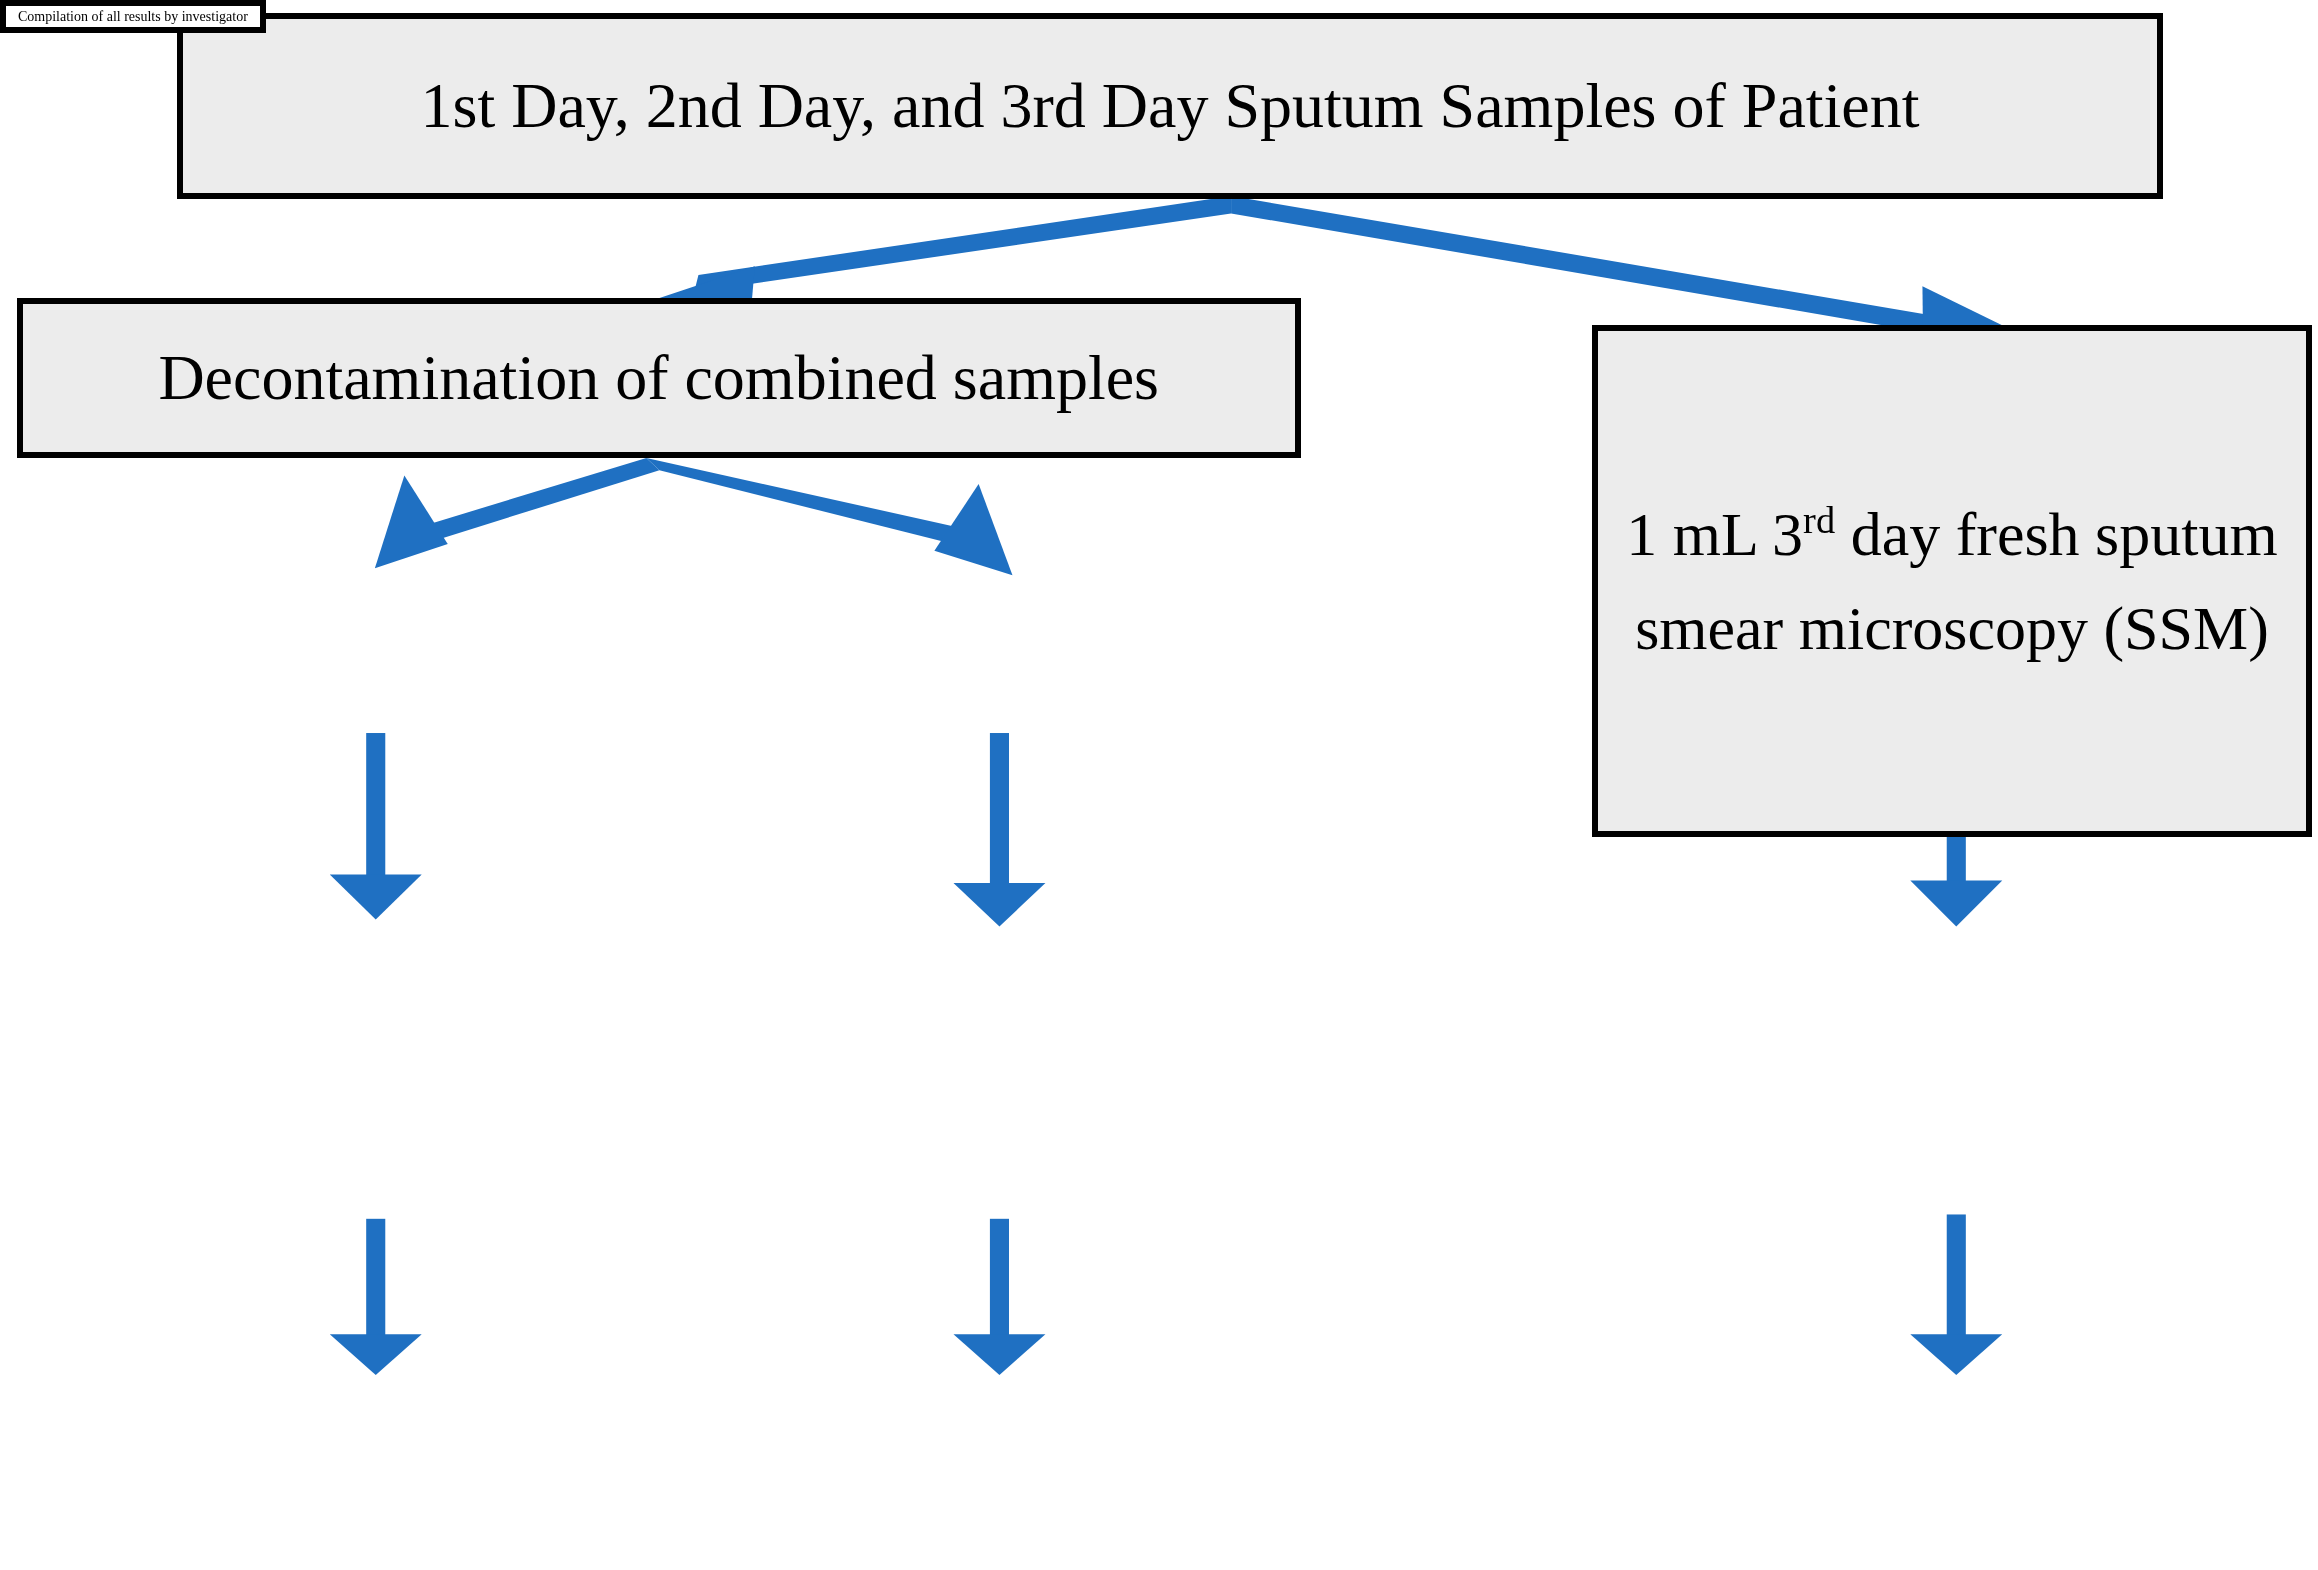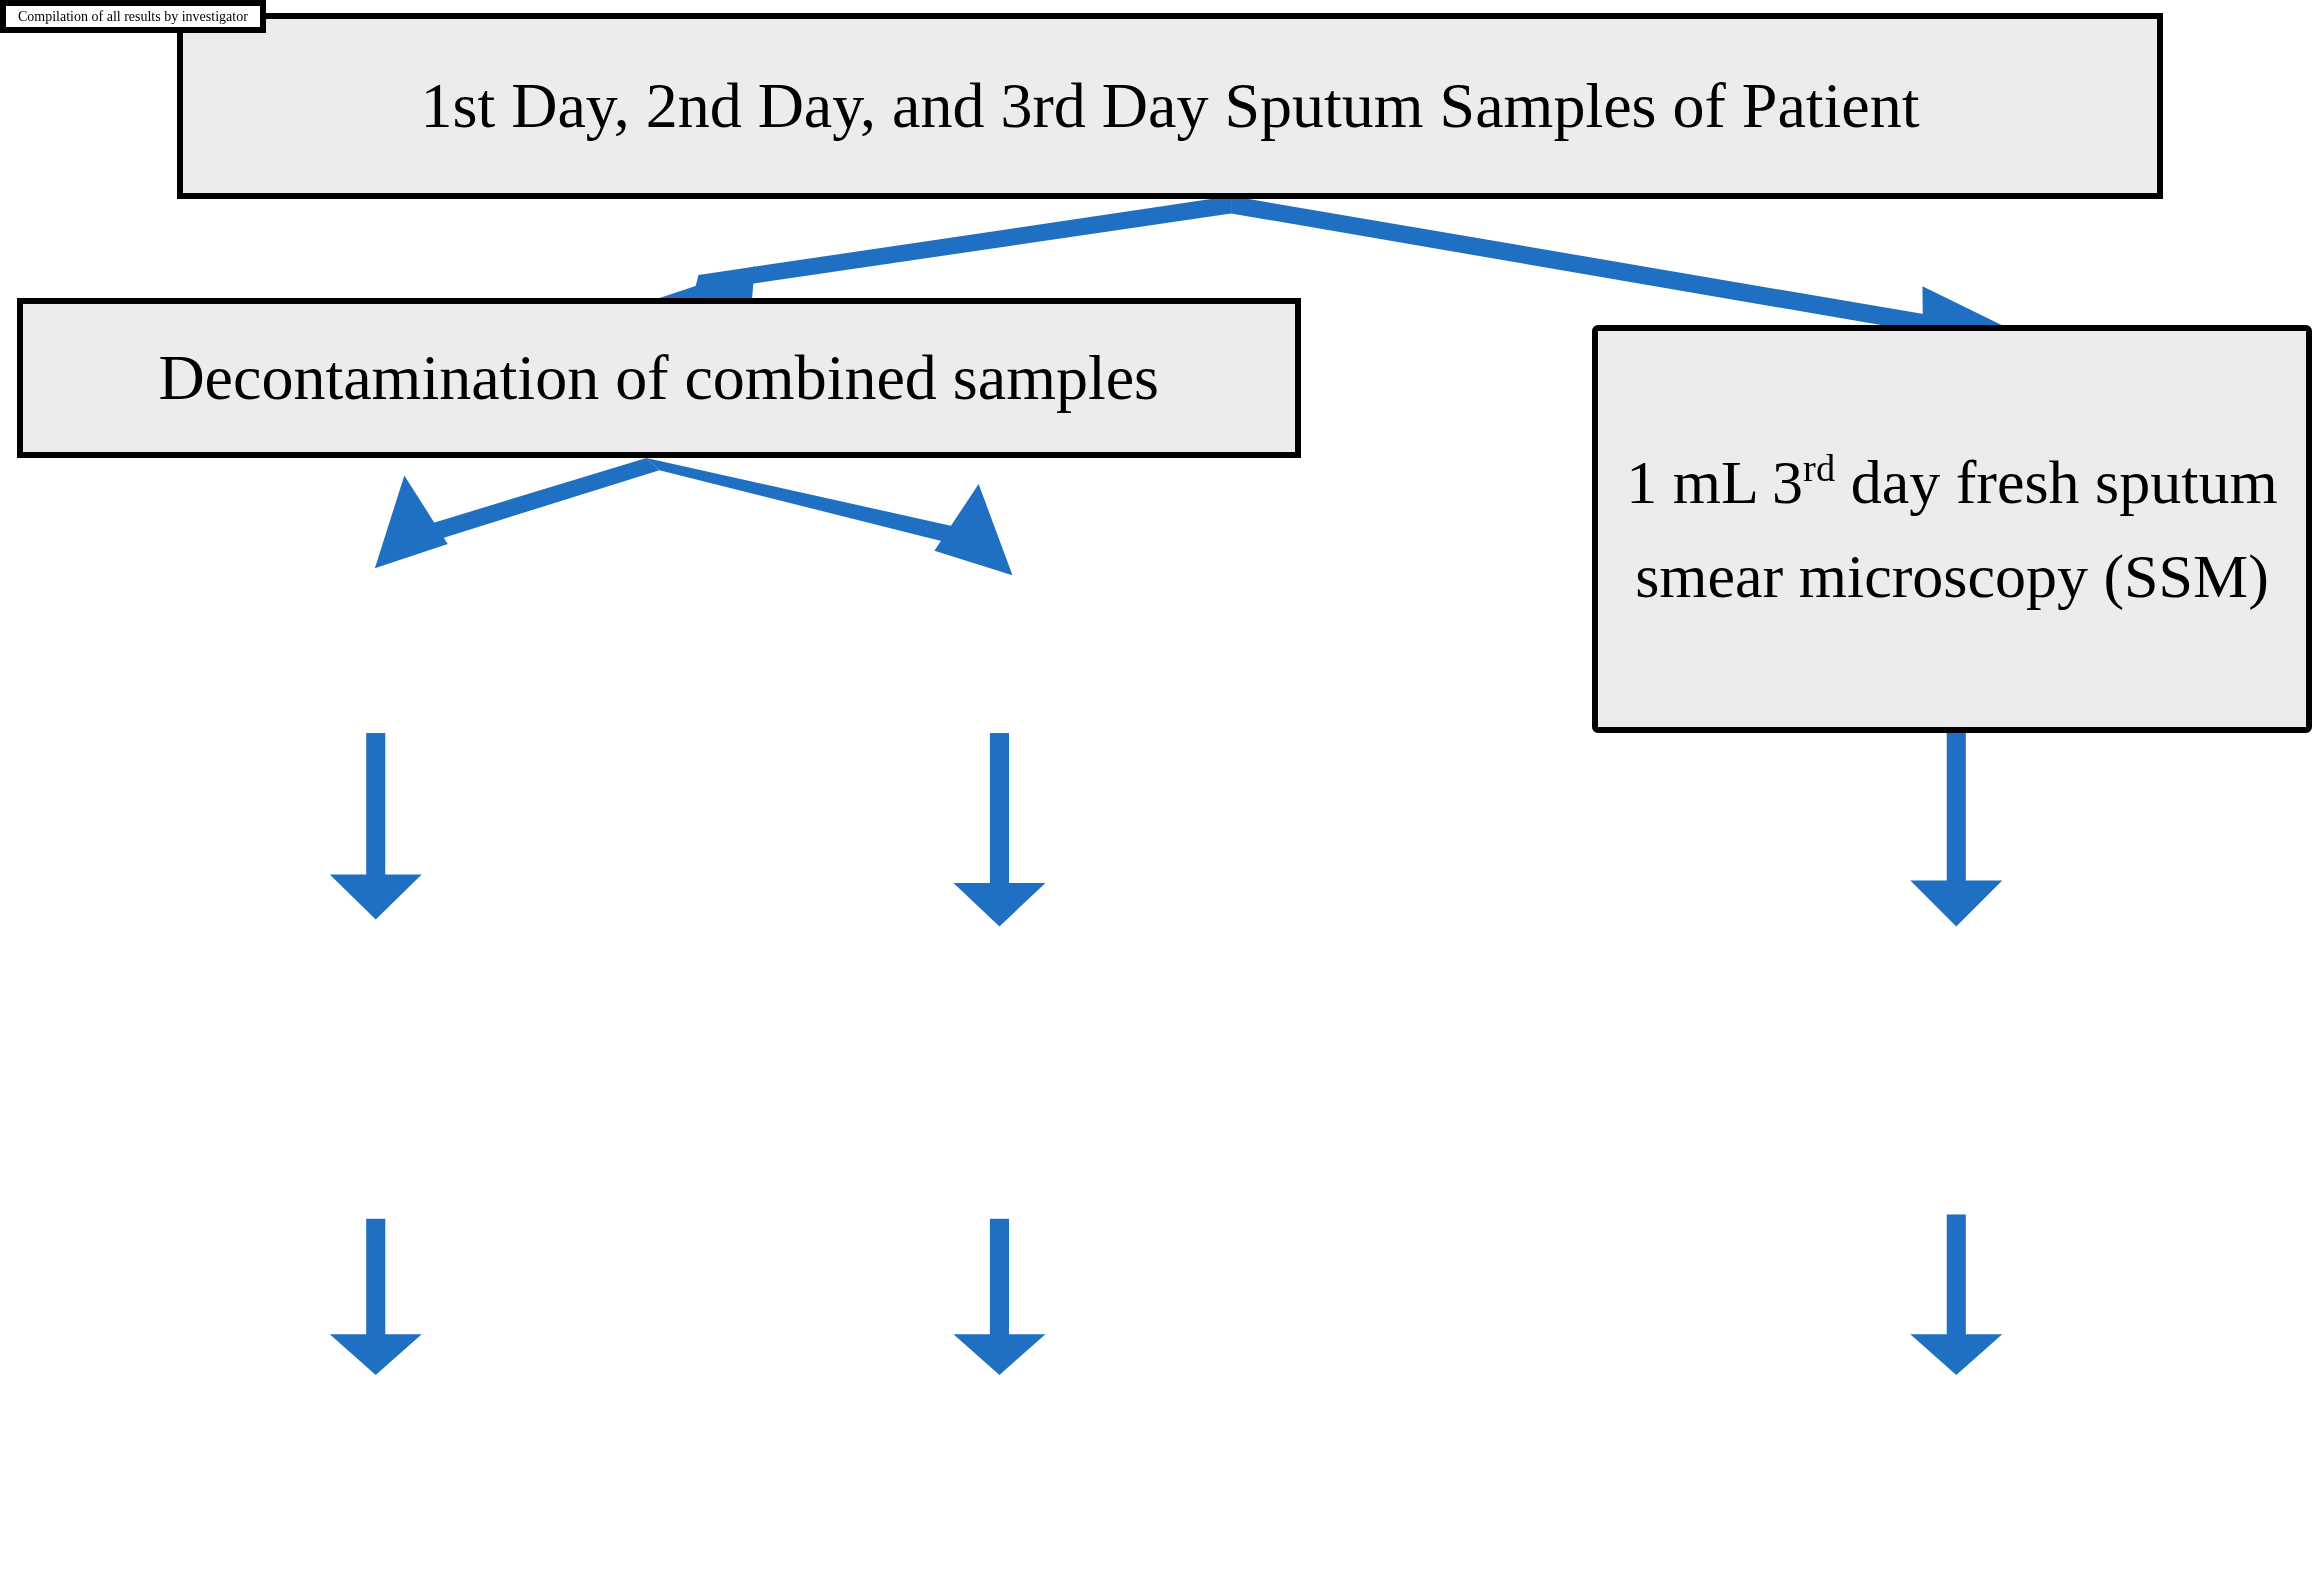--- a/index.html
+++ b/index.html
@@ -40,21 +40,21 @@
   }
   .fill-gray { background: #ececec; }
   .fill-white { background: #ffffff; }
 
   .node-text { display: block; width: 100%; padding: 0 12px; }
   sup { font-size: 0.62em; vertical-align: super; line-height: 0; }
 
   
   #node-samples      { left: 177px;  top: 13px;   width: 1986px; height: 186px; font-size: 64px; }
   #node-decon        { left: 8.7px;   top: 298px;  width: 1284px; height: 160px; font-size: 64px; margin-left: 8px; }
-  #node-ssm          { left: 1592px; top: 325px;  width: 720px;  height: 408px; font-size: 62px; border-radius: 6px; }
+  #node-ssm          { left: 1592px; top: 325px;  width: 720px;  height: 512px; font-size: 62px; }
   #node-ncba         { left: 26px;   top": 0;     }
   #node-ncba         { left: 26px;   top: 566px;  width: 698px;  height: 170px; font-size: 64px; }
   #node-xpert        { left: 768px;  top: 566px;  width: 629px;  height: 170px; font-size: 62px; }
   #node-result-inv   { left: 111px;  top: 924px; width: 531px;  height: 298px; font-size: 62px; }
   #node-result-tech1 { left: 772px;  top: 921px; width: 490px;  height: 300px; font-size: 62px; }
   #node-result-tech2 { left: 1715px; top: 930px; width: 354px;  height: 286px; font-size: 62px; }
   #node-compilation  { left: 17.3px;   top: 1375px; width: 2268px; height: 186px; font-size: 64px; }
 </style>
 </head>
 <body>

